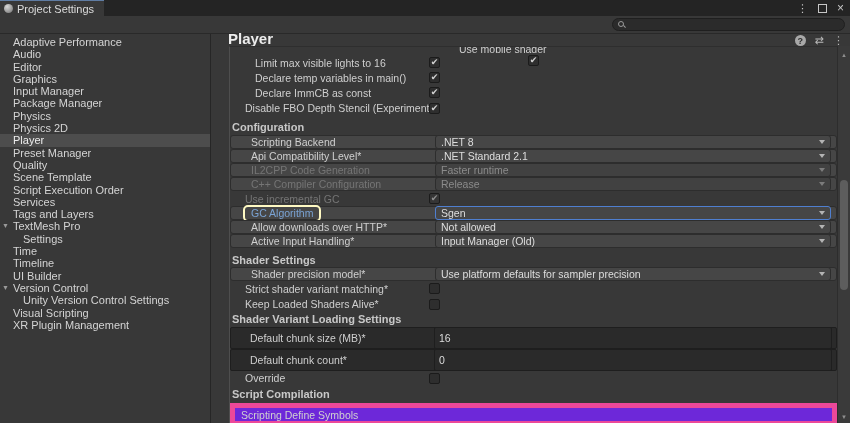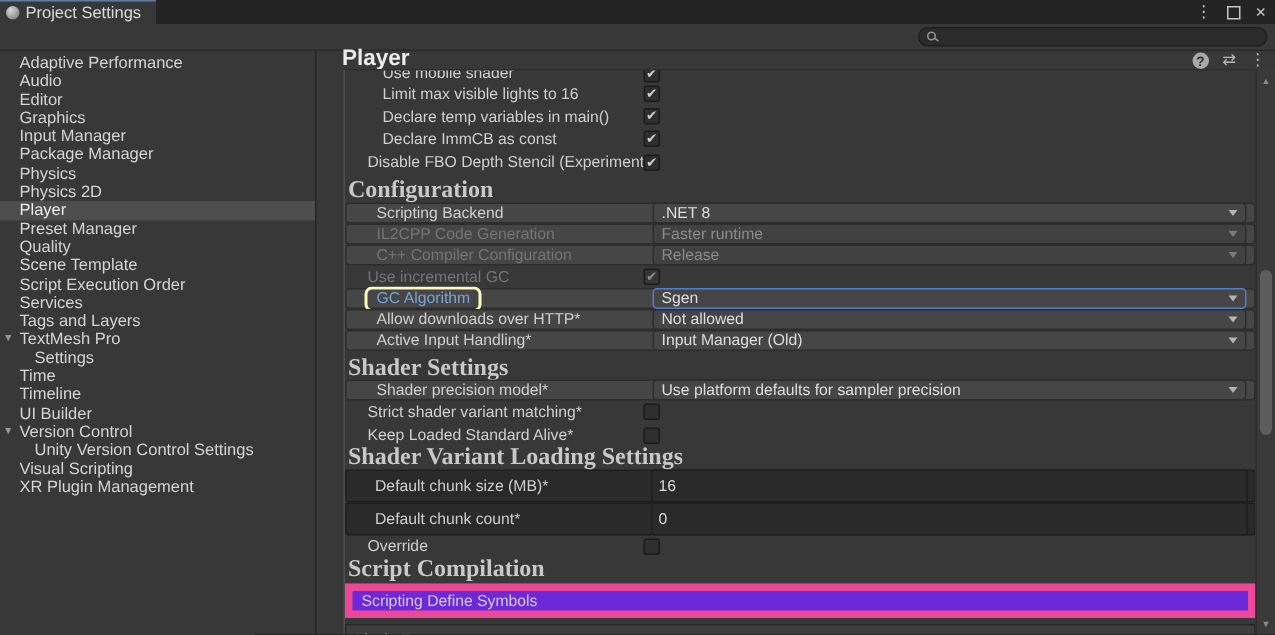--- a/index.html
+++ b/index.html
@@ -38,26 +38,26 @@
   .header-icons{position:absolute;right:6px;top:35px;display:flex;align-items:center;gap:9px;}
   .help-icon{width:11px;height:11px;border-radius:50%;background:#a8a8a8;color:#2d2d2d;font-size:9px;font-weight:bold;
              display:flex;align-items:center;justify-content:center;}
   .preset-icon{color:#b8b8b8;font-size:11px;line-height:11px;}
   .kebab-icon{color:#b8b8b8;font-size:11px;line-height:11px;}
 
   
   .rows{position:absolute;left:229px;top:46px;width:608px;bottom:0;overflow:hidden;
         border-left:1px solid #4e4e4e;border-top:1px solid #2e2e2e;box-sizing:border-box;}
   .row{display:flex;align-items:center;height:15.2px;}
-  .row.clipped{height:12px;margin-top:-4px;}
+  .row.clipped{height:12px;margin-top:-4px;flex-direction:column;}
   .row .label{flex:0 0 auto;width:199px;box-sizing:border-box;padding-left:15px;white-space:nowrap;overflow:hidden;
               color:#cfcfcf;font-size:10.5px;}
   .row .label.ind2{padding-left:25px;}
   .row.section{font-weight:bold;}
-  .row.section .label{width:auto;padding-left:2px;color:#c8c8c8;font-weight:bold;font-size:16px;font-family:Liberation Serif, serif;}
+  .row.section .label{width:auto;padding-left:2px;color:#c8c8c8;font-weight:bold;font-size:11px;}
   .row.sec-gap{margin-top:4px;}
   .row.disabled .label{color:#757575;}
   .control{flex:1;display:flex;align-items:center;min-width:0;}
 
   .dropdown{flex:1;height:12px;background:#464646;border:1px solid #2d2d2d;border-radius:3px;
             display:flex;align-items:center;padding:0 5px;color:#dedede;font-size:10.5px;position:relative;}
   .dropdown .dd-arrow{margin-left:auto;width:0;height:0;border-left:3.5px solid transparent;border-right:3.5px solid transparent;border-top:4px solid #b4b4b4;}
   .row.disabled .dropdown{color:#8b8b8b;background:#414141;}
   .row.disabled .dd-arrow{border-top-color:#7c7c7c;}
   .dropdown.focused{border-color:#4f7fd0;}
@@ -180,20 +180,29 @@
       </div>
       <div class="row dropdown">
         <span class="label">Scripting Backend</span>
         <div class="control">
           <div class="dropdown">
             <span>.NET 8</span>
             <span class="dd-arrow"></span>
           </div>
         </div>
       </div>
+      <div class="row dropdown">
+        <span class="label">Api Compatibility Level*</span>
+        <div class="control">
+          <div class="dropdown">
+            <span>.NET Standard 2.1</span>
+            <span class="dd-arrow"></span>
+          </div>
+        </div>
+      </div>
       <div class="row dropdown disabled">
         <span class="label">IL2CPP Code Generation</span>
         <div class="control">
           <div class="dropdown">
             <span>Faster runtime</span>
             <span class="dd-arrow"></span>
           </div>
         </div>
       </div>
       <div class="row dropdown disabled">
@@ -250,21 +259,21 @@
           </div>
         </div>
       </div>
       <div class="row check">
         <span class="label">Strict shader variant matching*</span>
         <div class="control">
           <span class="checkbox"></span>
         </div>
       </div>
       <div class="row check">
-        <span class="label">Keep Loaded Standard Alive*</span>
+        <span class="label">Keep Loaded Shaders Alive*</span>
         <div class="control">
           <span class="checkbox"></span>
         </div>
       </div>
       <div class="row section">
         <span class="label">Shader Variant Loading Settings</span>
       </div>
       <div class="row textfield">
         <span class="label">Default chunk size (MB)*</span>
         <div class="control">

